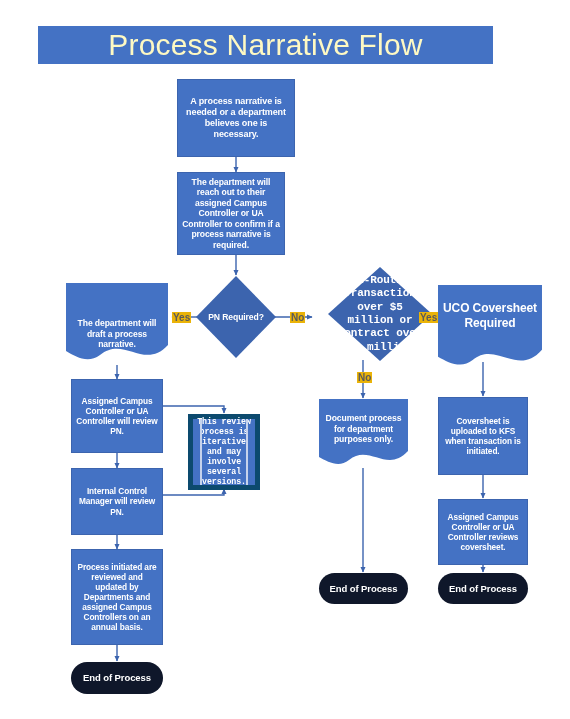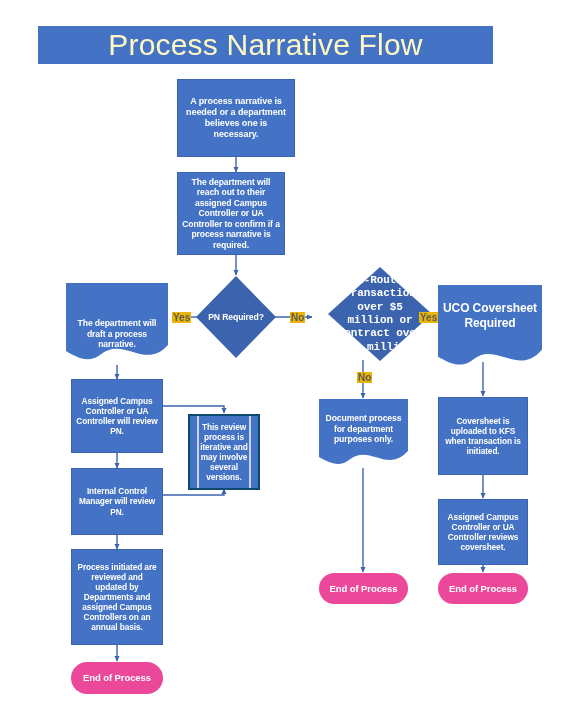--- a/index.html
+++ b/index.html
@@ -61,36 +61,37 @@
     letter-spacing: 0.2px;
   }
   
   .rect {
     background: #4472C4;
     border: 1px solid #3C64AE;
   }
   
   .predef {
     background: #4472C4;
-    border: 2px solid #0c4a6e;
+    border: 5px solid #0c4a6e;
+    font-family: Liberation Mono, monospace;
   }
   .predef::before,
   .predef::after {
     content: "";
     position: absolute;
     top: 0; bottom: 0;
     width: 0;
     border-left: 1px solid #C6D3EC;
     border-right: 1px solid #C6D3EC;
   }
   .predef::before { left: 7px; }
   .predef::after  { right: 7px; }
   
   .term {
-    background: #ec4899;
+    background: #0f172a;
     border-radius: 999px;
   }
   .term .label { font-size: 9.5px; }
   
   .diamond {
     background: transparent;
   }
   .diamond .dshape {
     position: absolute;
     left: 0; top: 0; right: 0; bottom: 0;

